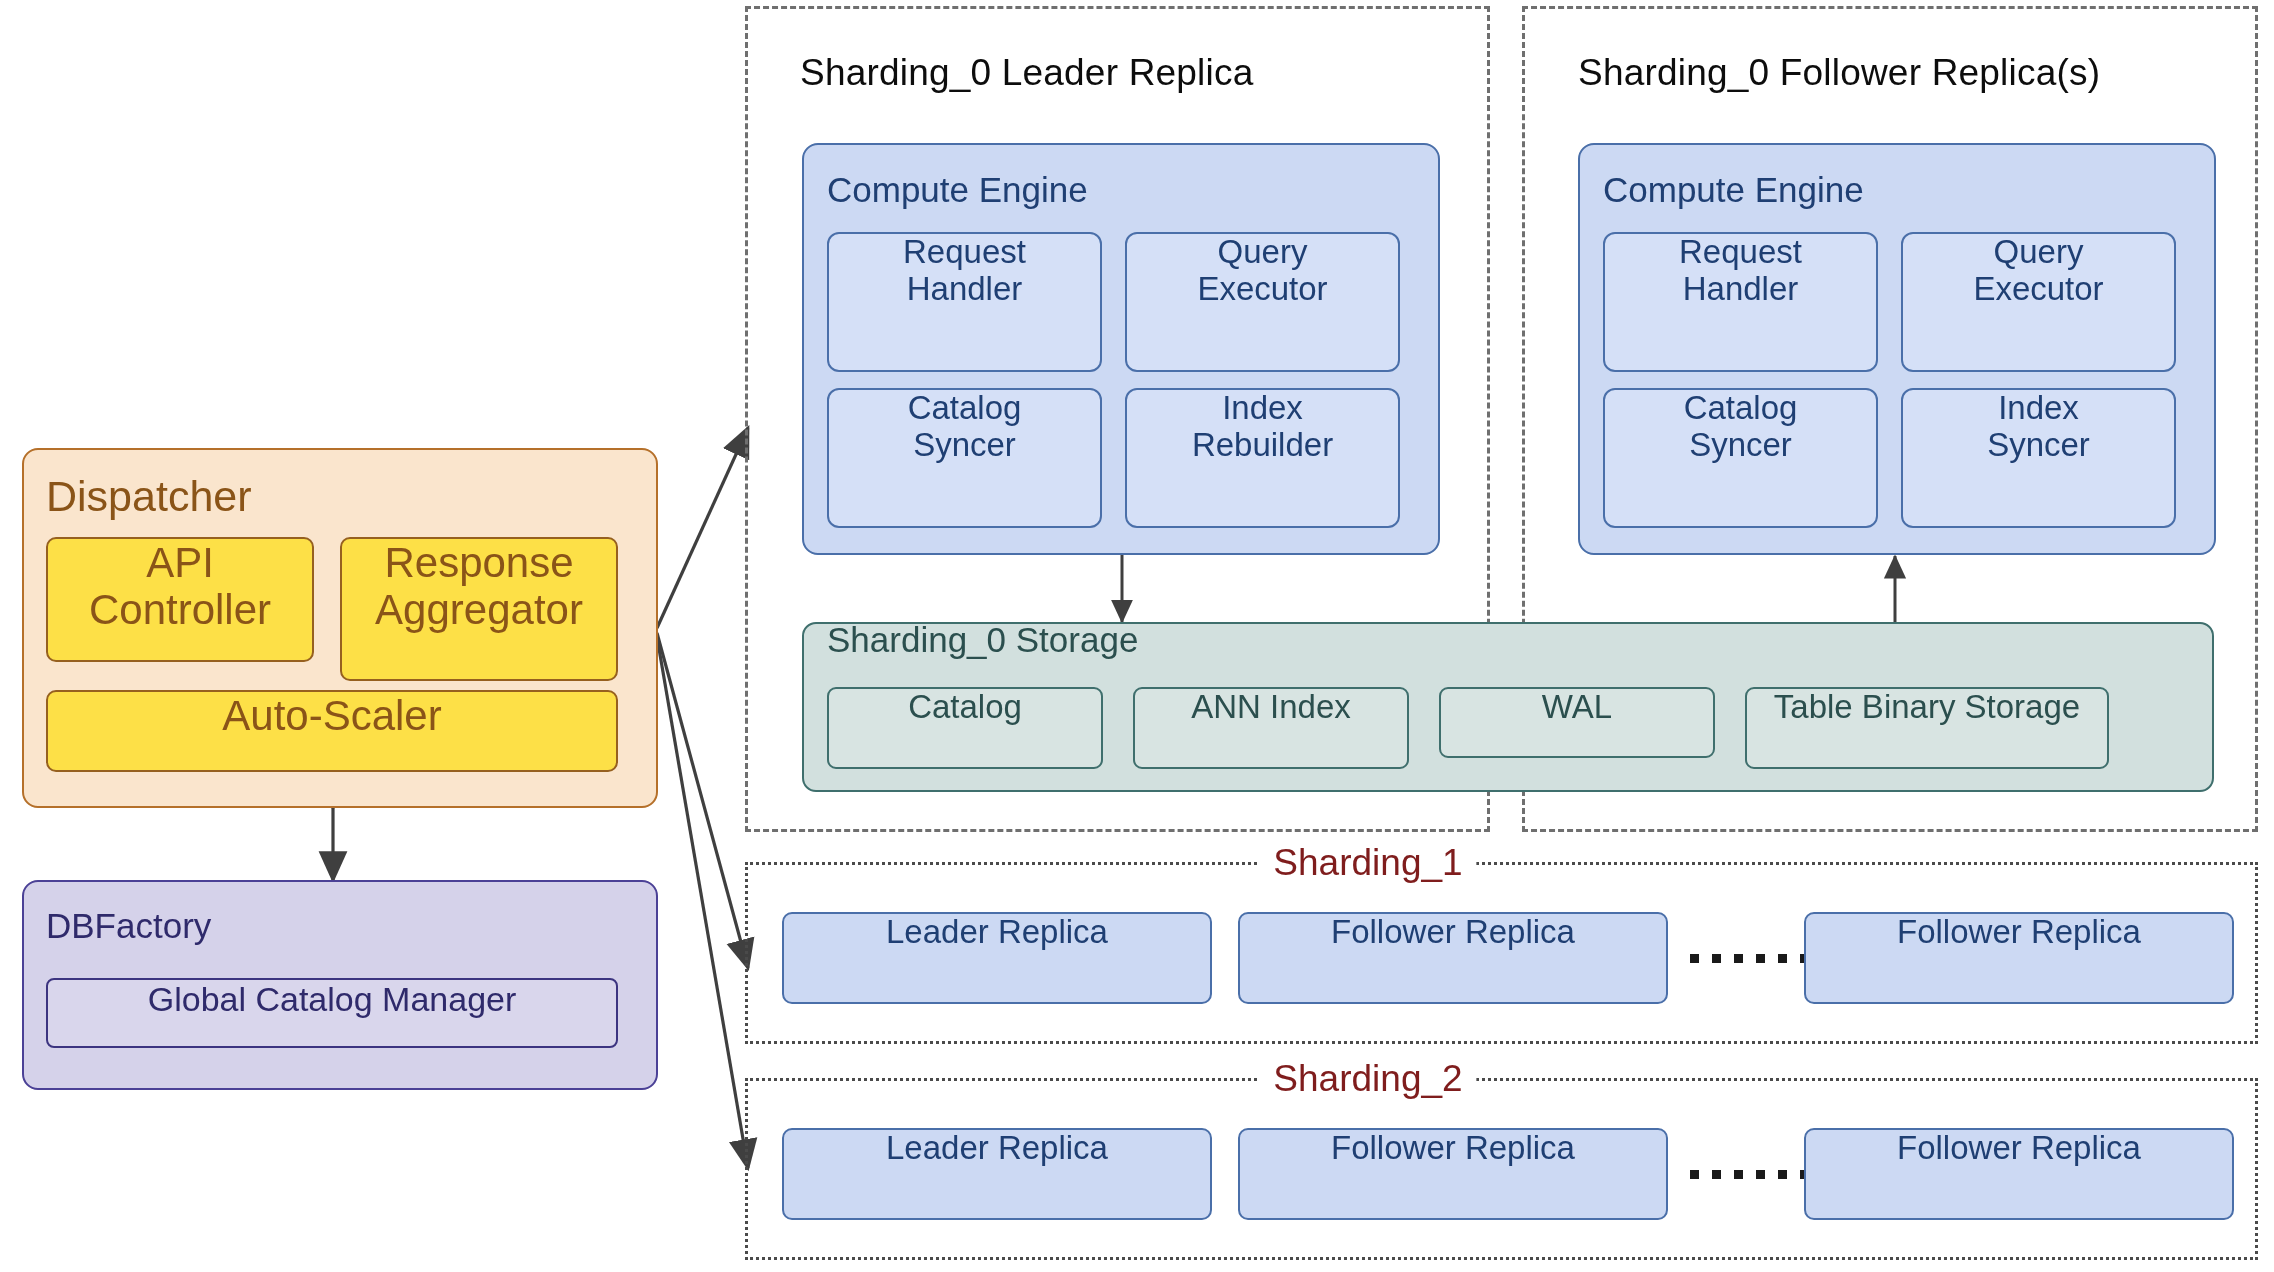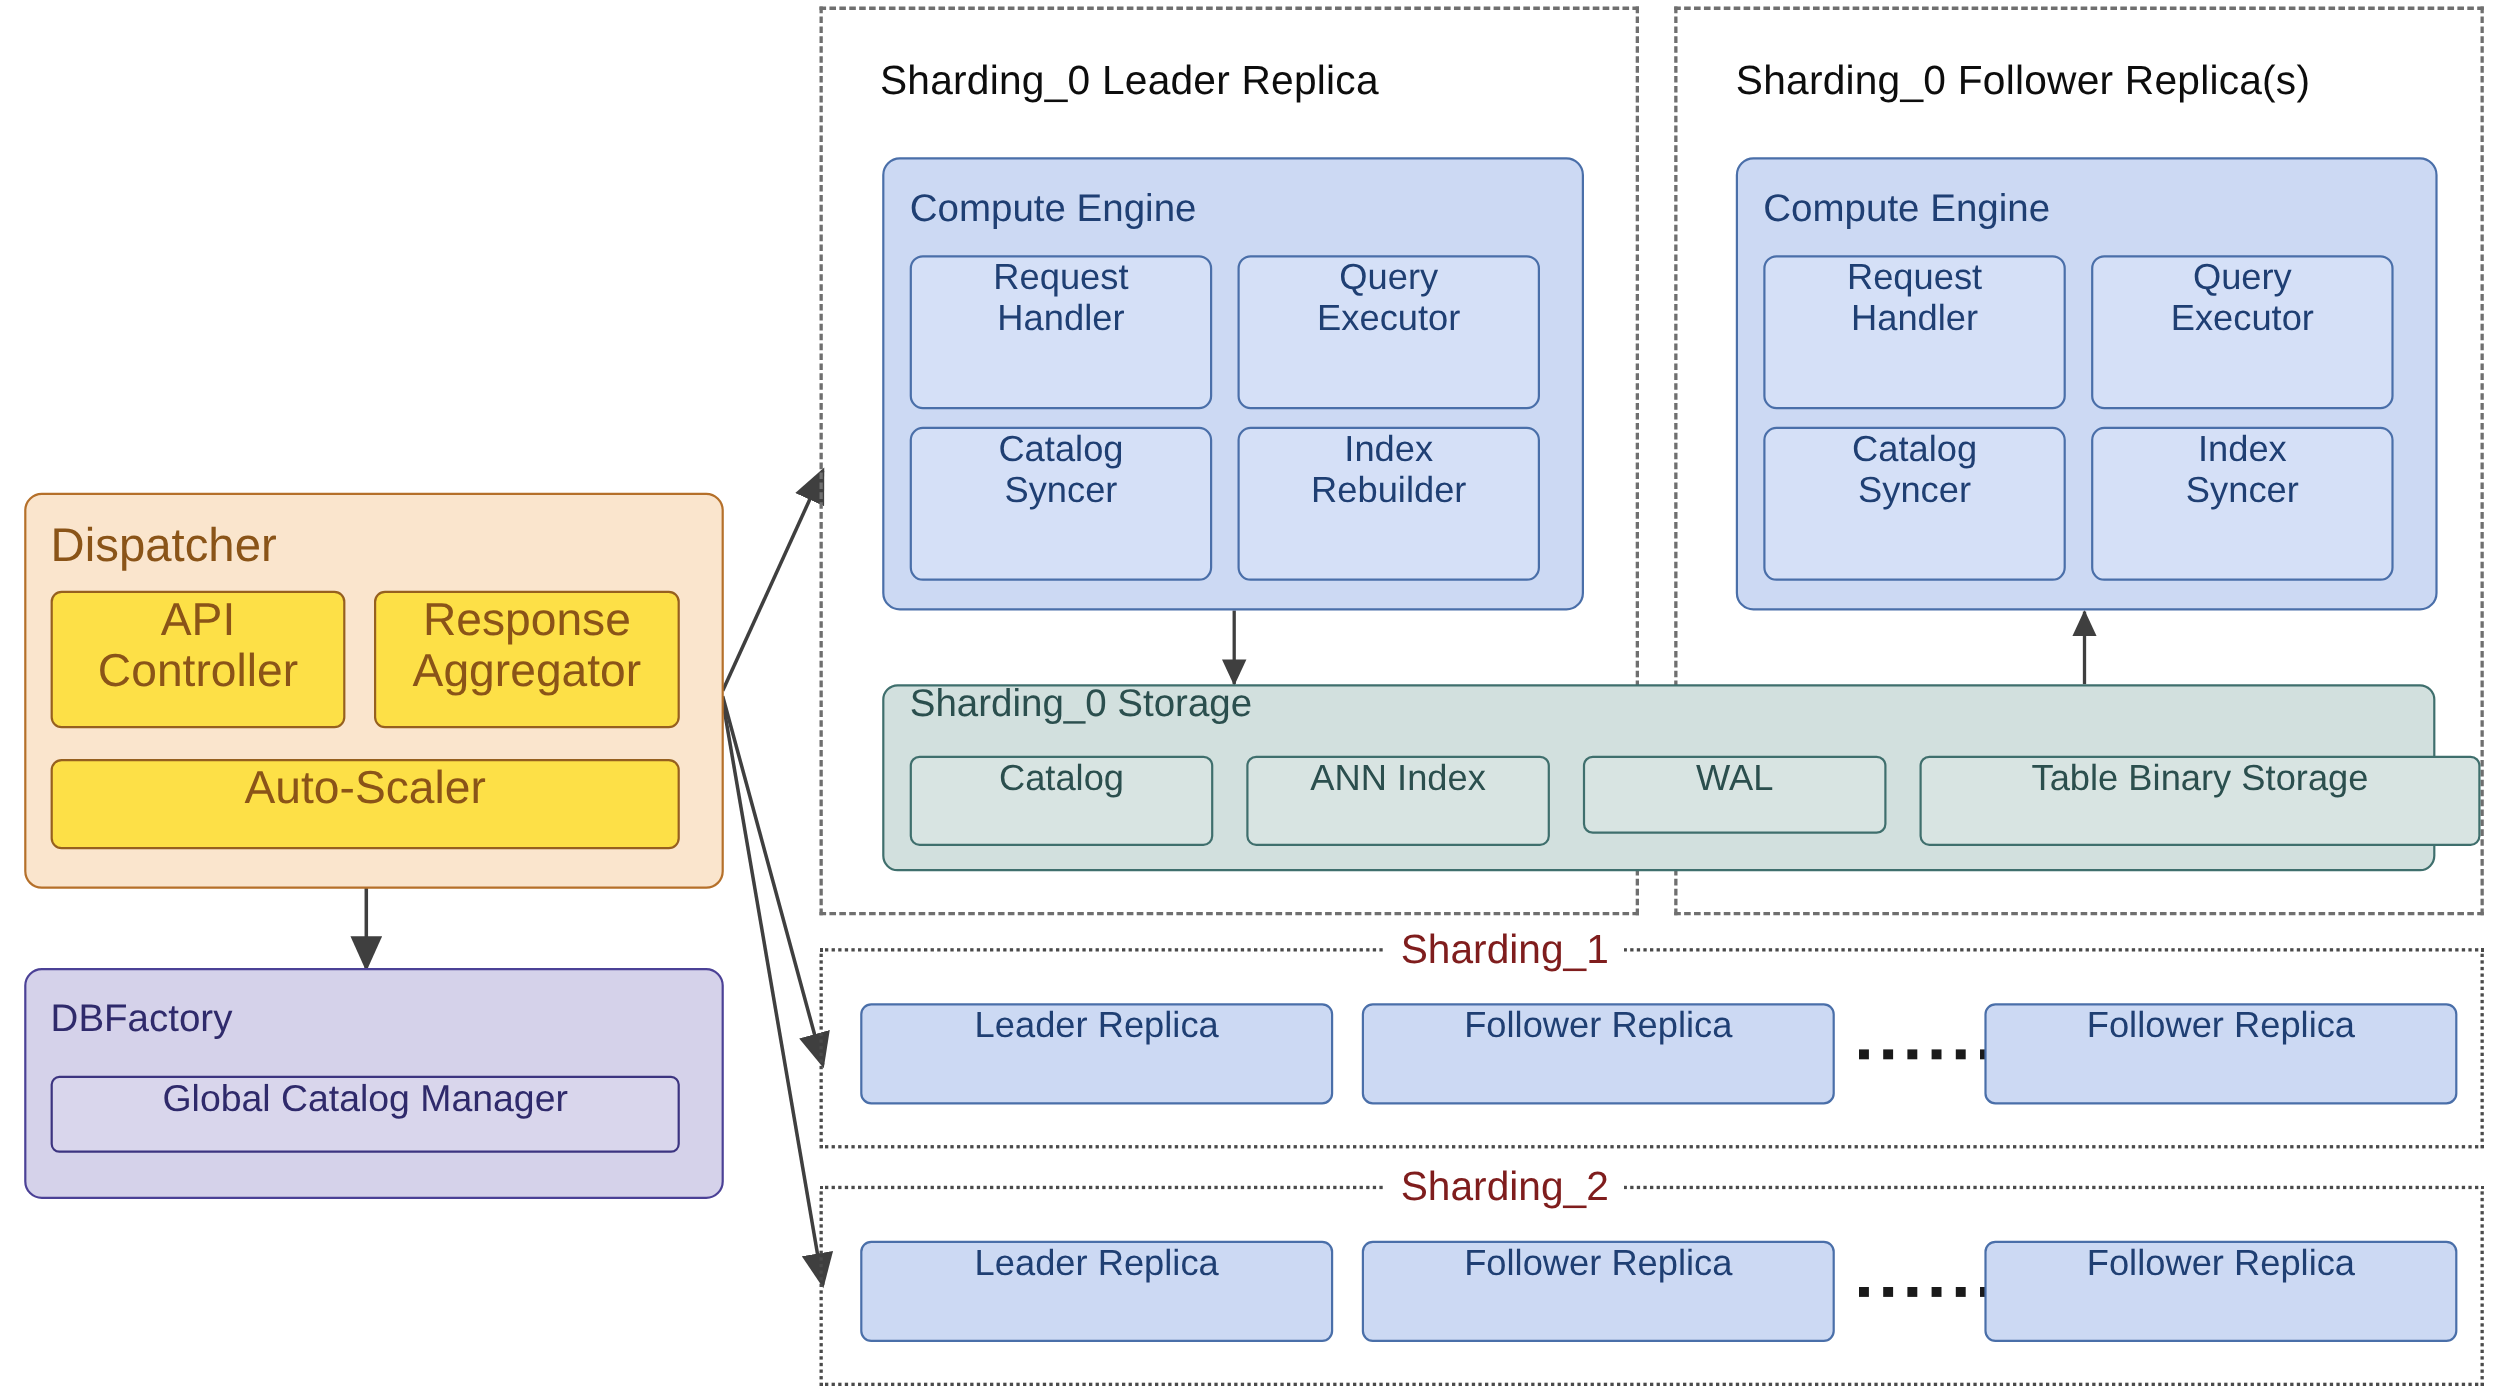--- a/index.html
+++ b/index.html
@@ -138,21 +138,21 @@
       <span>Syncer</span>
     </span>
   </div>
 
   <div class="abs stor-outer" style="left:802px;top:622px;width:1412px;height:170px;"></div>
   <div class="stor-label" style="left:827px;top:620px;">Sharding_0 Storage</div>
 
   <div class="abs node stor-inner" style="left:827px;top:687px;width:276px;height:82px;">Catalog</div>
   <div class="abs node stor-inner" style="left:1133px;top:687px;width:276px;height:82px;">ANN Index</div>
   <div class="abs node stor-inner" style="left:1439px;top:687px;width:276px;height:71px;">WAL</div>
-  <div class="abs node stor-inner" style="left:1745px;top:687px;width:510px;height:82px;">Table Binary Storage</div>
+  <div class="abs node stor-inner" style="left:1745px;top:687px;width:364px;height:82px;">Table Binary Storage</div>
 
   <div class="abs group-dotted" style="left:745px;top:862px;width:1513px;height:182px;"></div>
   <div class="group-title-inline" style="left:1368px;top:842px;transform:translateX(-50%);">Sharding_1</div>
 
   <div class="abs node blue-plain" style="left:782px;top:912px;width:430px;height:92px;">Leader Replica</div>
   <div class="abs node blue-plain" style="left:1238px;top:912px;width:430px;height:92px;">Follower Replica</div>
   <div class="dots" style="left:1690px;top:954px;">
       <i></i>
       <i></i>
       <i></i>
@@ -179,21 +179,21 @@
 
   <div class="abs disp-outer" style="left:22px;top:448px;width:636px;height:360px;"></div>
   <div class="disp-label" style="left:46px;top:472px;">Dispatcher</div>
 
   <div class="abs node disp-inner" style="left:46px;top:537px;width:268px;height:125px;">
     <span>
       <span>API</span><br>
       <span>Controller</span>
     </span>
   </div>
-  <div class="abs node disp-inner" style="left:340px;top:537px;width:278px;height:125px;">
+  <div class="abs node disp-inner" style="left:340px;top:537px;width:278px;height:144px;">
     <span>
       <span>Response</span><br>
       <span>Aggregator</span>
     </span>
   </div>
   <div class="abs node disp-inner" style="left:46px;top:690px;width:572px;height:82px;">Auto-Scaler</div>
 
   <div class="abs db-outer" style="left:22px;top:880px;width:636px;height:210px;"></div>
   <div class="db-label" style="left:46px;top:906px;">DBFactory</div>
   <div class="abs node db-inner" style="left:46px;top:978px;width:572px;height:70px;">Global Catalog Manager</div>

